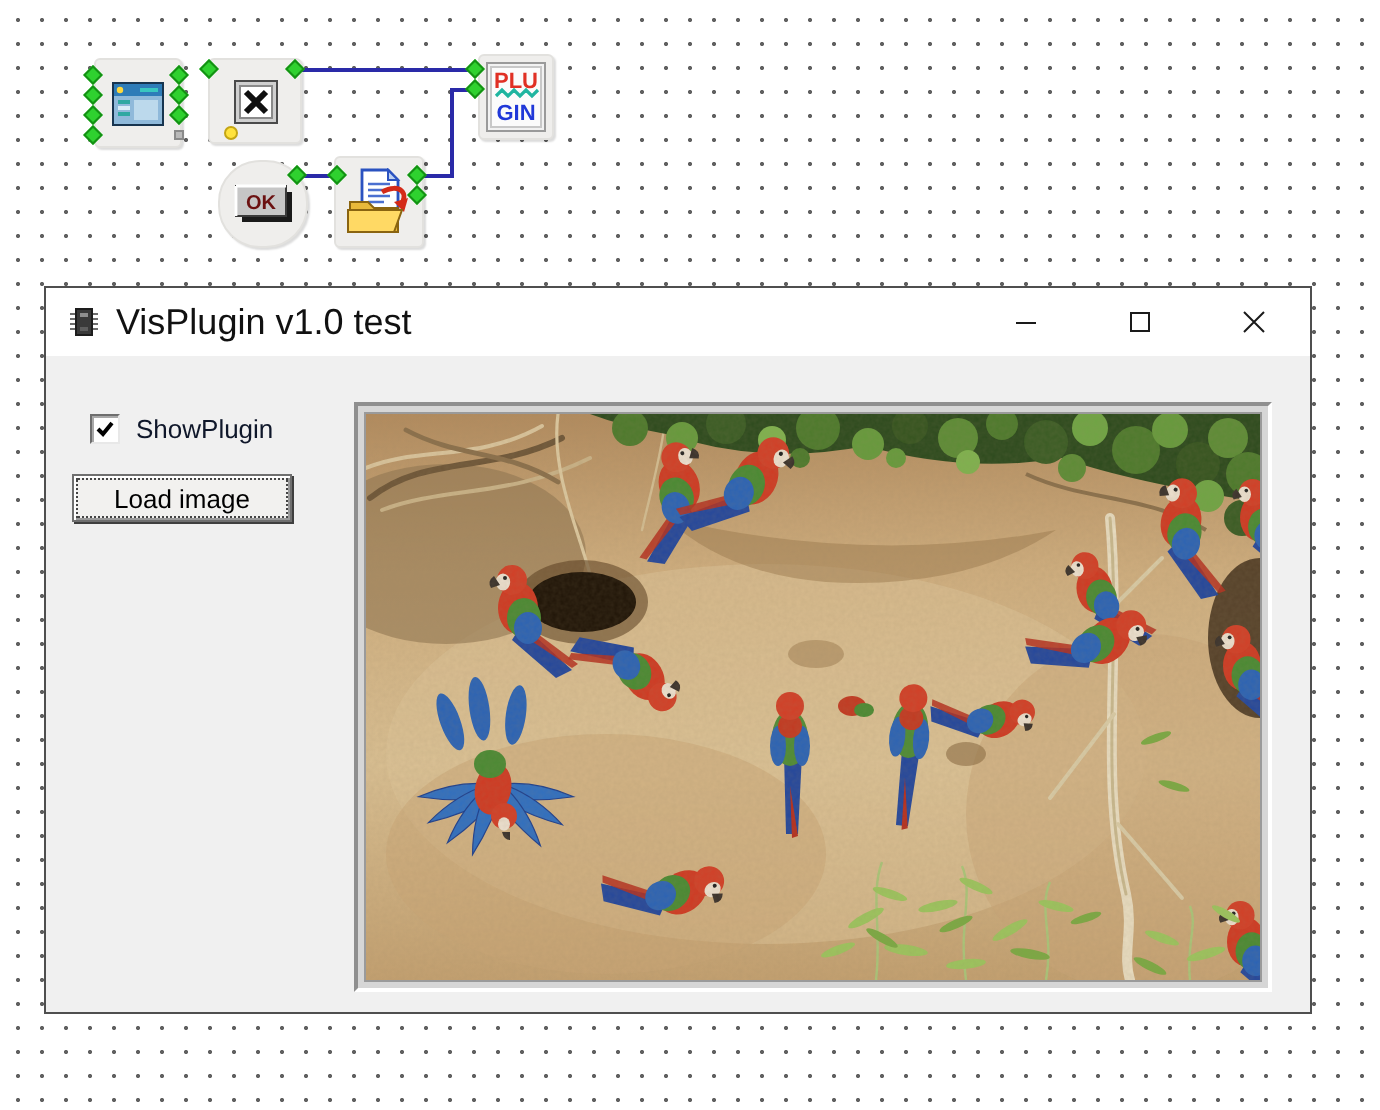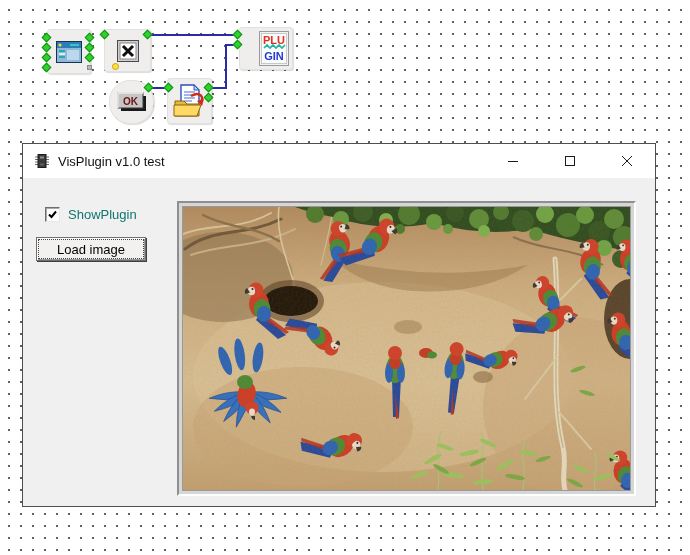--- a/index.html
+++ b/index.html
@@ -16,29 +16,29 @@
   .port{position:absolute;width:7px;height:7px;background:#2fd12f;border:1px solid #149114;
     transform:rotate(45deg);box-sizing:border-box;}
   .port.round{border-radius:50%;transform:none;background:#ffe23c;border-color:#c4a512;}
   .port.gray{transform:none;width:5px;height:5px;background:#b9b9b9;border-color:#8a8a8a;}
 
   
   .window{position:absolute;left:22px;top:143px;width:634px;height:364px;
     background:#f0f0f0;border:1px solid #4f4f4f;box-sizing:border-box;}
   .titlebar{position:relative;height:34px;background:#ffffff;display:flex;align-items:center;}
   .titlebar .appicon{margin-left:11px;}
-  .titlebar .title{margin-left:8px;font-size:13px;color:#111;}
+  .titlebar .title{margin-left:8px;font-size:18px;color:#111;}
   .caption{position:absolute;right:0;top:0;height:34px;display:flex;}
   .caption .cbtn{width:57px;height:34px;display:flex;align-items:center;justify-content:center;}
   .client{position:relative;width:632px;height:328px;}
 
   .chk-row{position:absolute;left:22px;top:29px;display:flex;align-items:center;}
   .chk-box{width:13px;height:13px;background:#fff;border:1px solid;border-color:#6e6e6e #e8e8e8 #e8e8e8 #6e6e6e;
     box-shadow:inset 1px 1px 0 #a9a9a9;display:flex;align-items:center;justify-content:center;}
-  .chk-label{margin-left:8px;font-size:13px;color:#0f766e;}
+  .chk-label{margin-left:8px;font-size:13px;color:#0f172a;}
 
   .load-btn{position:absolute;left:13px;top:59px;width:110px;height:24px;
     background:#f2f1ef;border:1px solid #6f6f6f;
     box-shadow:inset 1px 1px 0 #ffffff, inset -1px -1px 0 #9a9a9a, 1px 1px 0 #3f3f3f;
     font-family:"Liberation Sans", sans-serif;font-size:13px;color:#000;padding:0;}
   .load-btn .inner{position:absolute;inset:1px;border:1px dotted #444;
     display:flex;align-items:center;justify-content:center;}
 
   .photo-frame{position:absolute;left:154px;top:23px;width:459px;height:295px;box-sizing:border-box;
     background:#d6d6d6;border:2px solid;border-color:#8f8f8f #ffffff #ffffff #8f8f8f;padding:3px;}
@@ -72,21 +72,21 @@
   </div>
 
   <div class="tile" style="left:104px;top:29px;width:45px;height:41px;">
     <svg width="22" height="22">
       <rect x="0.5" y="0.5" width="21" height="21" fill="#cfcfcf" stroke="#4a4a4a"></rect>
       <rect x="3" y="3" width="16" height="16" fill="#ffffff" stroke="#8a8a8a"></rect>
       <path d="M6,6 L16,16 M16,6 L6,16" stroke="#101010" stroke-width="3"></path>
     </svg>
   </div>
 
-  <div class="tile" style="left:239px;top:27px;width:36px;height:41px;padding-left:16px;">
+  <div class="tile" style="left:239px;top:27px;width:36px;height:41px;">
     <svg width="30" height="35">
       <rect x="0.5" y="0.5" width="29" height="34" fill="#f2f2f2" stroke="#9a9a9a"></rect>
       <rect x="2.5" y="2.5" width="25" height="30" fill="#fbfbfb" stroke="#c8c8c8"></rect>
       <text x="15" y="13" text-anchor="middle" font-size="11" font-weight="bold" fill="#e03024">PLU</text>
       <polyline points="5,17 8,14 11,17 14,14 17,17 20,14 23,17 26,14" fill="none" stroke="#1fb5a0" stroke-width="1.6"></polyline>
       <text x="15" y="29" text-anchor="middle" font-size="11" font-weight="bold" fill="#2038d8">GIN</text>
     </svg>
   </div>
 
   <div class="tile" style="left:109px;top:80px;width:43px;height:42px;border-radius:21px;">

